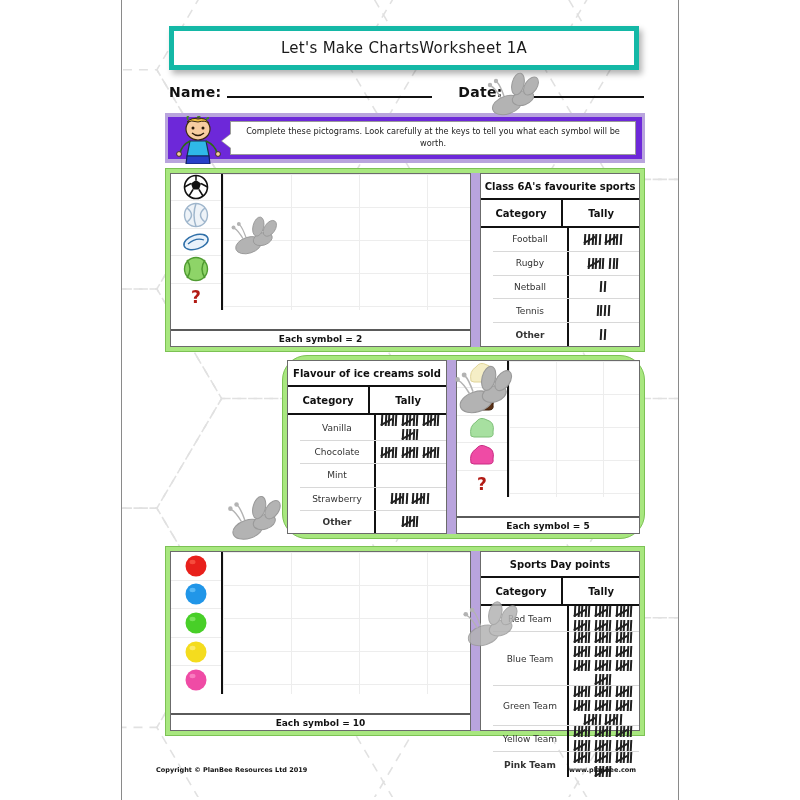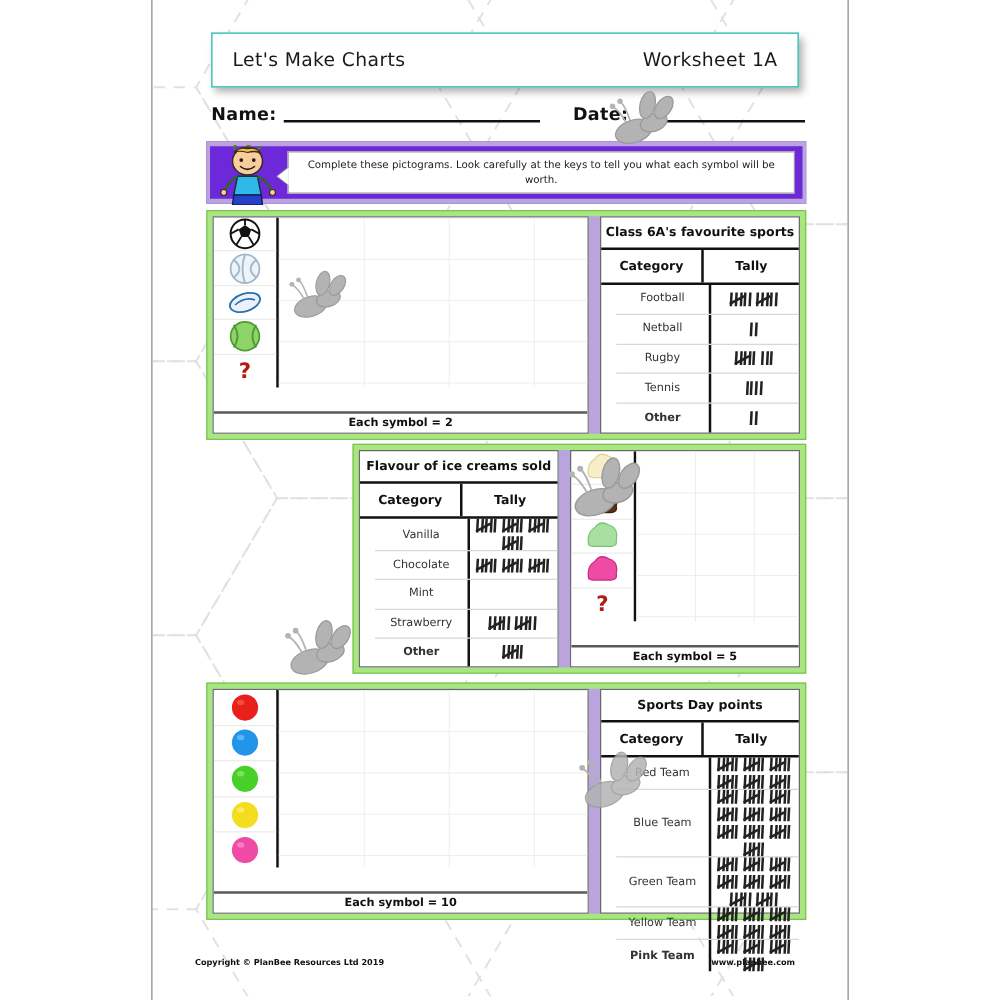--- a/index.html
+++ b/index.html
@@ -21,23 +21,23 @@
   }
 
   
   .watermark { position: absolute; inset: 0; pointer-events: none; z-index: 5; opacity: .55; }
 
   
   .title-box {
     position: absolute; left: 47px; top: 26px;
     width: 470px; height: 44px;
     background: #ffffff;
-    border: 1px solid #14b8a6;
+    border: 5px solid #14b8a6;
     box-shadow: 3px 4px 6px rgba(0,0,0,.30);
-    display: flex; align-items: center; justify-content: space-between;
+    display: flex; align-items: center; justify-content: center;
     padding: 12px 16px;
     z-index: 8;
   }
   .title-left, .title-right {
     font-family: "DejaVu Sans", sans-serif;
     font-size: 15px; color: #1a1a1a; letter-spacing: .3px;
   }
 
   
   .namedate {
@@ -306,40 +306,40 @@
               <span class="tgroup five">
                 <i class="tmark"></i>
                 <i class="tmark"></i>
                 <i class="tmark"></i>
                 <i class="tmark"></i>
                 <i class="tmark"></i>
               </span>
             </div>
           </div>
           <div class="trow">
+            <div class="td cat">Rugby</div>
+            <div class="td tal">
+              <span class="tgroup five">
+                <i class="tmark"></i>
+                <i class="tmark"></i>
+                <i class="tmark"></i>
+                <i class="tmark"></i>
+                <i class="tmark"></i>
+              </span>
+              <span class="tgroup">
+                <i class="tmark"></i>
+                <i class="tmark"></i>
+                <i class="tmark"></i>
+              </span>
+            </div>
+          </div>
+          <div class="trow">
             <div class="td cat">Netball</div>
             <div class="td tal">
               <span class="tgroup">
-                <i class="tmark"></i>
-                <i class="tmark"></i>
-              </span>
-            </div>
-          </div>
-          <div class="trow">
-            <div class="td cat">Rugby</div>
-            <div class="td tal">
-              <span class="tgroup five">
-                <i class="tmark"></i>
-                <i class="tmark"></i>
-                <i class="tmark"></i>
-                <i class="tmark"></i>
-                <i class="tmark"></i>
-              </span>
-              <span class="tgroup">
-                <i class="tmark"></i>
                 <i class="tmark"></i>
                 <i class="tmark"></i>
               </span>
             </div>
           </div>
           <div class="trow">
             <div class="td cat">Tennis</div>
             <div class="td tal">
               <span class="tgroup">
                 <i class="tmark"></i>
@@ -355,21 +355,21 @@
               <span class="tgroup">
                 <i class="tmark"></i>
                 <i class="tmark"></i>
               </span>
             </div>
           </div>
         </div>
     </div>
   </div>
 
-  <div class="task" style="left:160px; top:355px; width:363px; height:184px;">
+  <div class="task" style="left:160px; top:355px; width:363px; height:184px;border-radius:25px;">
     <div class="tally-panel" style="flex:0 0 160px;">
       <div class="tally-title">
         <span>Flavour of ice creams sold</span>
       </div>
       <div class="tally-head">
         <div class="th cat">Category</div>
         <div class="th tal">Tally</div>
       </div>
       <div class="tally-rows">
           <div class="trow">

